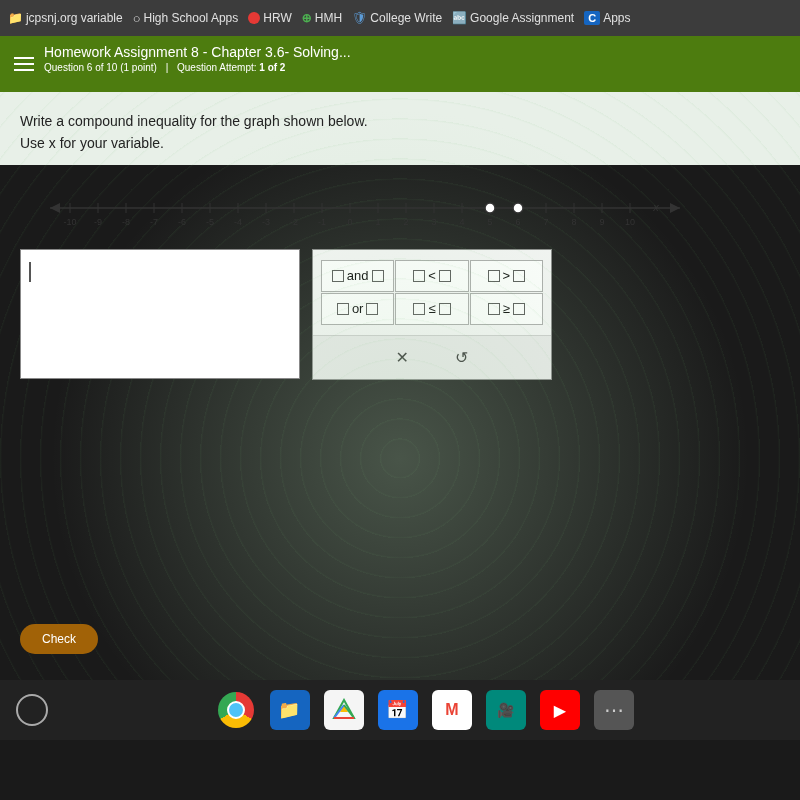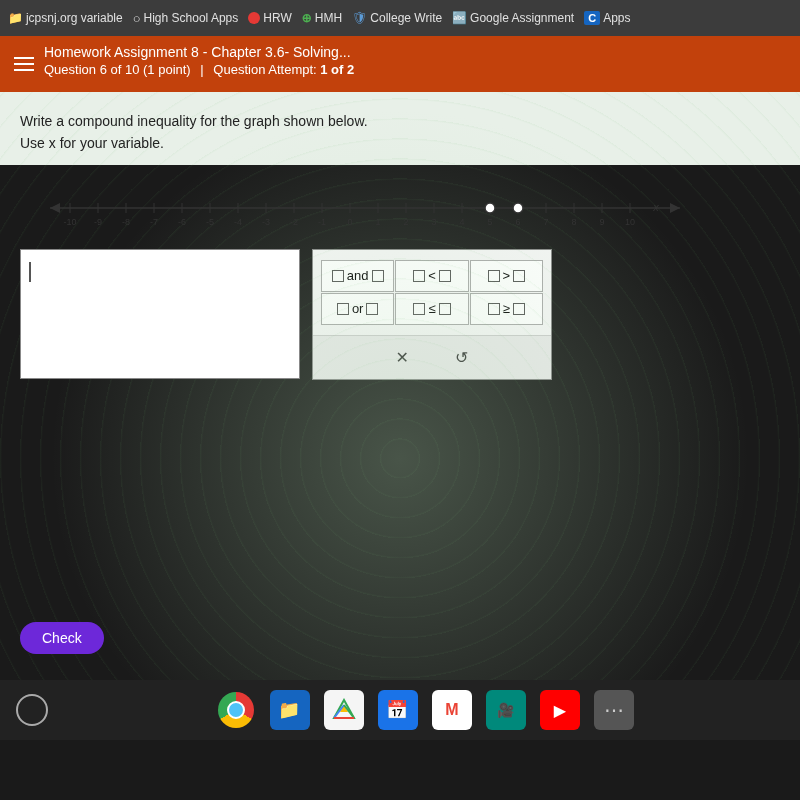--- a/index.html
+++ b/index.html
@@ -26,21 +26,21 @@
       display: flex;
       align-items: center;
       gap: 3px;
       white-space: nowrap;
       cursor: pointer;
     }
     .icon-folder { color: #aaa; font-size: 12px; }
 
     
     .header-bar {
-      background: #c2410c;
+      background: #4d7c0f;
       color: white;
       padding: 8px 14px 4px 44px;
       position: relative;
       min-height: 56px;
     }
     .hamburger {
       position: absolute;
       left: 14px;
       top: 50%;
       transform: translateY(-50%);
@@ -53,21 +53,21 @@
       display: block;
       width: 20px;
       height: 2px;
       background: white;
     }
     .header-title {
       font-size: 14px;
       font-weight: normal;
     }
     .header-subtitle {
-      font-size: 13px;
+      font-size: 10px;
       margin-top: 2px;
     }
     .header-subtitle .separator-bar {
       margin: 0 6px;
     }
     .bold { font-weight: bold; }
 
     
     .question-area {
       padding: 18px 20px 10px 20px;
@@ -172,26 +172,26 @@
     }
 
     
     .check-area {
       padding: 16px 20px;
       position: absolute;
       bottom: 70px;
       left: 0;
     }
     .check-btn {
-      background: #6d28d9;
+      background: #a16207;
       color: white;
       border: none;
       border-radius: 20px;
       padding: 8px 22px;
-      font-size: 14px;
+      font-size: 12px;
       cursor: pointer;
     }
 
     
     .taskbar {
       position: absolute;
       bottom: 0;
       left: 0;
       right: 0;
       height: 60px;

